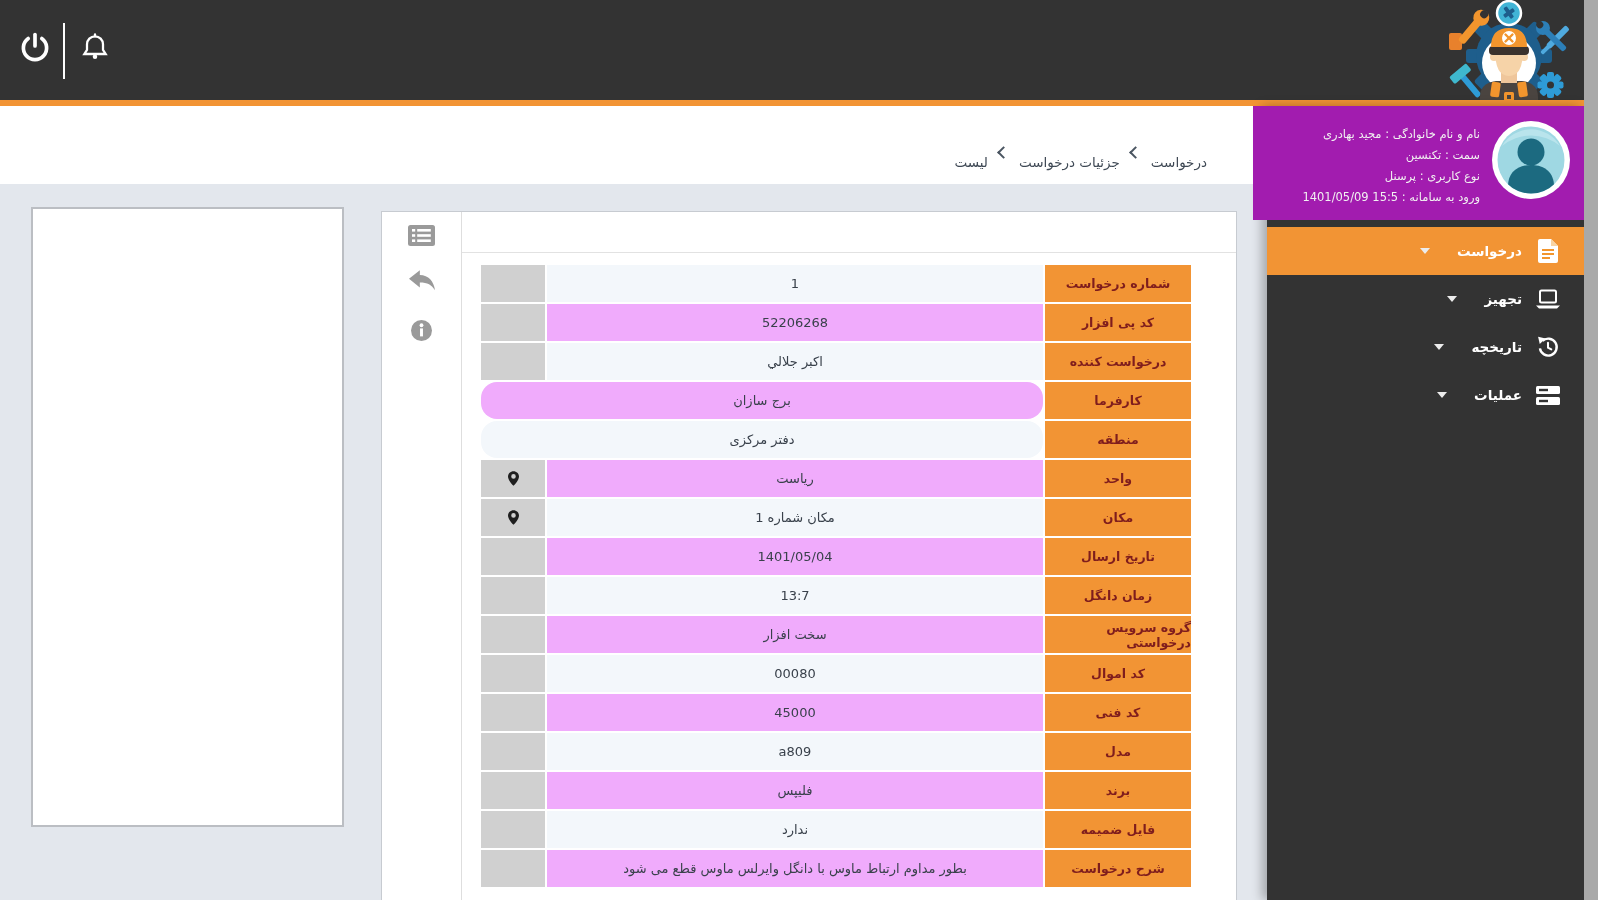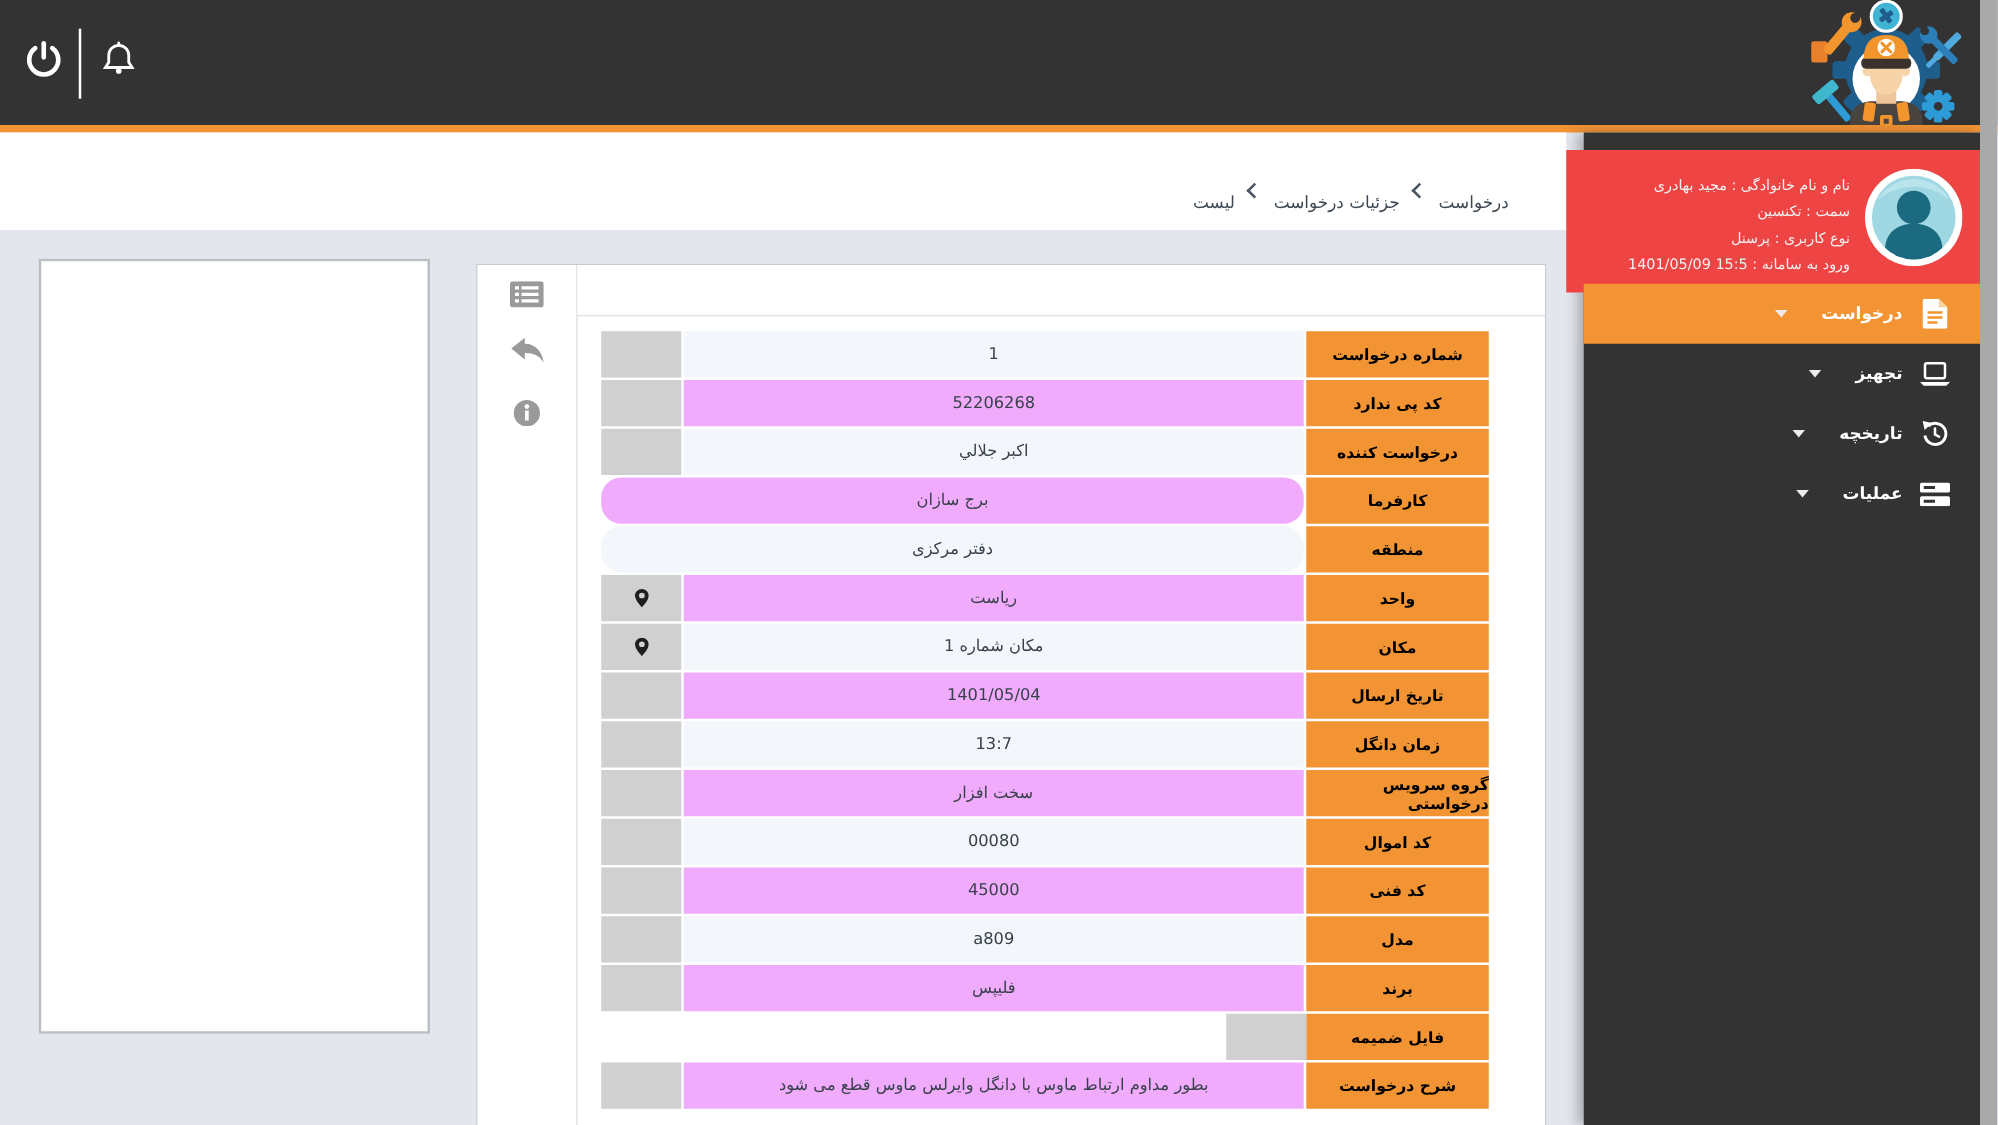--- a/index.html
+++ b/index.html
@@ -24,29 +24,29 @@
   
   .left-panel{position:absolute;left:31px;top:207px;width:309px;height:616px;background:#fff;border:2px solid #BBBEC3;}
   
   .main-card{position:absolute;left:381px;top:211px;width:854px;height:689px;background:#fff;border:1px solid #C7CBD1;border-bottom:none;}
   .icon-rail{position:absolute;left:0;top:0;bottom:0;width:79px;border-right:1px solid #DEDEDE;}
   .rail-btn{position:absolute;left:0;width:79px;height:34px;display:flex;align-items:center;justify-content:center;cursor:pointer;}
   .rail-1{top:8px;} .rail-2{top:54px;} .rail-3{top:103px;}
   .card-header{position:absolute;left:80px;right:0;top:0;height:40px;border-bottom:1px solid #E2E2E2;background:#fff;}
   .table-wrap{position:absolute;left:80px;right:0;top:41px;bottom:0;padding:12px 45px 0 19px;direction:rtl;}
   .trow{display:flex;height:37px;margin-bottom:2px;direction:rtl;}
-  .trow .lbl{flex:0 0 146px;background:#F29434;color:#000000;display:flex;align-items:center;justify-content:center;font-size:12.5px;font-weight:bold;}
+  .trow .lbl{flex:0 0 146px;background:#F29434;color:#7f1d1d;display:flex;align-items:center;justify-content:center;font-size:12.5px;font-weight:bold;}
   .trow .val{flex:1;display:flex;align-items:center;justify-content:center;margin:0 2px;font-size:13px;color:#39414B;}
   .trow .val.full{margin-left:0;border-radius:16px;}
   .trow.light .val{background:#F3F7FB;}
   .trow.dark  .val{background:#f0abfc;}
   .trow .gcell{flex:0 0 64px;background:#D0D0D0;display:flex;align-items:center;justify-content:center;}
   
   .sidebar{position:absolute;left:1267px;top:106px;width:317px;height:794px;background:#333333;box-shadow:-5px 0 10px rgba(0,0,0,0.28);}
-  .user-panel{position:absolute;left:1253px;top:120px;width:331px;height:114px;background:#ef4444;z-index:3;}
+  .user-panel{position:absolute;left:1253px;top:106px;width:331px;height:114px;background:#a21caf;z-index:3;}
   .avatar{position:absolute;right:14px;top:15px;width:78px;height:78px;}
   .user-lines{position:absolute;right:104px;top:18px;direction:rtl;text-align:right;color:#F1F1F1;font-size:11.5px;line-height:21px;white-space:nowrap;}
   .menu{position:absolute;left:1267px;top:227px;width:317px;z-index:4;}
   .menu-item{display:flex;direction:rtl;align-items:center;height:48px;padding-right:24px;gap:14px;color:#FFFFFF;cursor:pointer;box-sizing:border-box;}
   .menu-item.active{background:#F29434;width:322px;margin-right:-5px;padding-right:29px;}
   .mi-icon{width:24px;display:flex;align-items:center;justify-content:center;}
   .mi-label{font-size:13.5px;font-weight:bold;}
   .mi-chevron{margin-right:13px;width:0;height:0;border-left:5px solid transparent;border-right:5px solid transparent;border-top:6px solid #ECECEC;}
   
   .scrollbar{position:absolute;left:1584px;top:0;width:14px;height:900px;background:#A9A9A9;z-index:9;cursor:pointer;}
@@ -182,21 +182,21 @@
     </div>
   </div>
   <div class="card-header"></div>
   <div class="table-wrap">
       <div class="trow light">
         <div class="lbl">شماره درخواست</div>
         <div class="val">1</div>
         <div class="gcell"></div>
       </div>
       <div class="trow dark">
-        <div class="lbl">کد پی ندارد</div>
+        <div class="lbl">کد پی افزار</div>
         <div class="val">52206268</div>
         <div class="gcell"></div>
       </div>
       <div class="trow light">
         <div class="lbl">درخواست کننده</div>
         <div class="val">اکبر جلالي</div>
         <div class="gcell"></div>
       </div>
       <div class="trow dark">
         <div class="lbl">کارفرما</div>
@@ -254,20 +254,21 @@
         <div class="val">a809</div>
         <div class="gcell"></div>
       </div>
       <div class="trow dark">
         <div class="lbl">برند</div>
         <div class="val">فلیپس</div>
         <div class="gcell"></div>
       </div>
       <div class="trow light">
         <div class="lbl">فایل ضمیمه</div>
+        <div class="val">ندارد</div>
         <div class="gcell"></div>
       </div>
       <div class="trow dark">
         <div class="lbl">شرح درخواست</div>
         <div class="val">بطور مداوم ارتباط ماوس با دانگل وایرلس ماوس قطع می شود</div>
         <div class="gcell"></div>
       </div>
     </div>
 </div>
 

